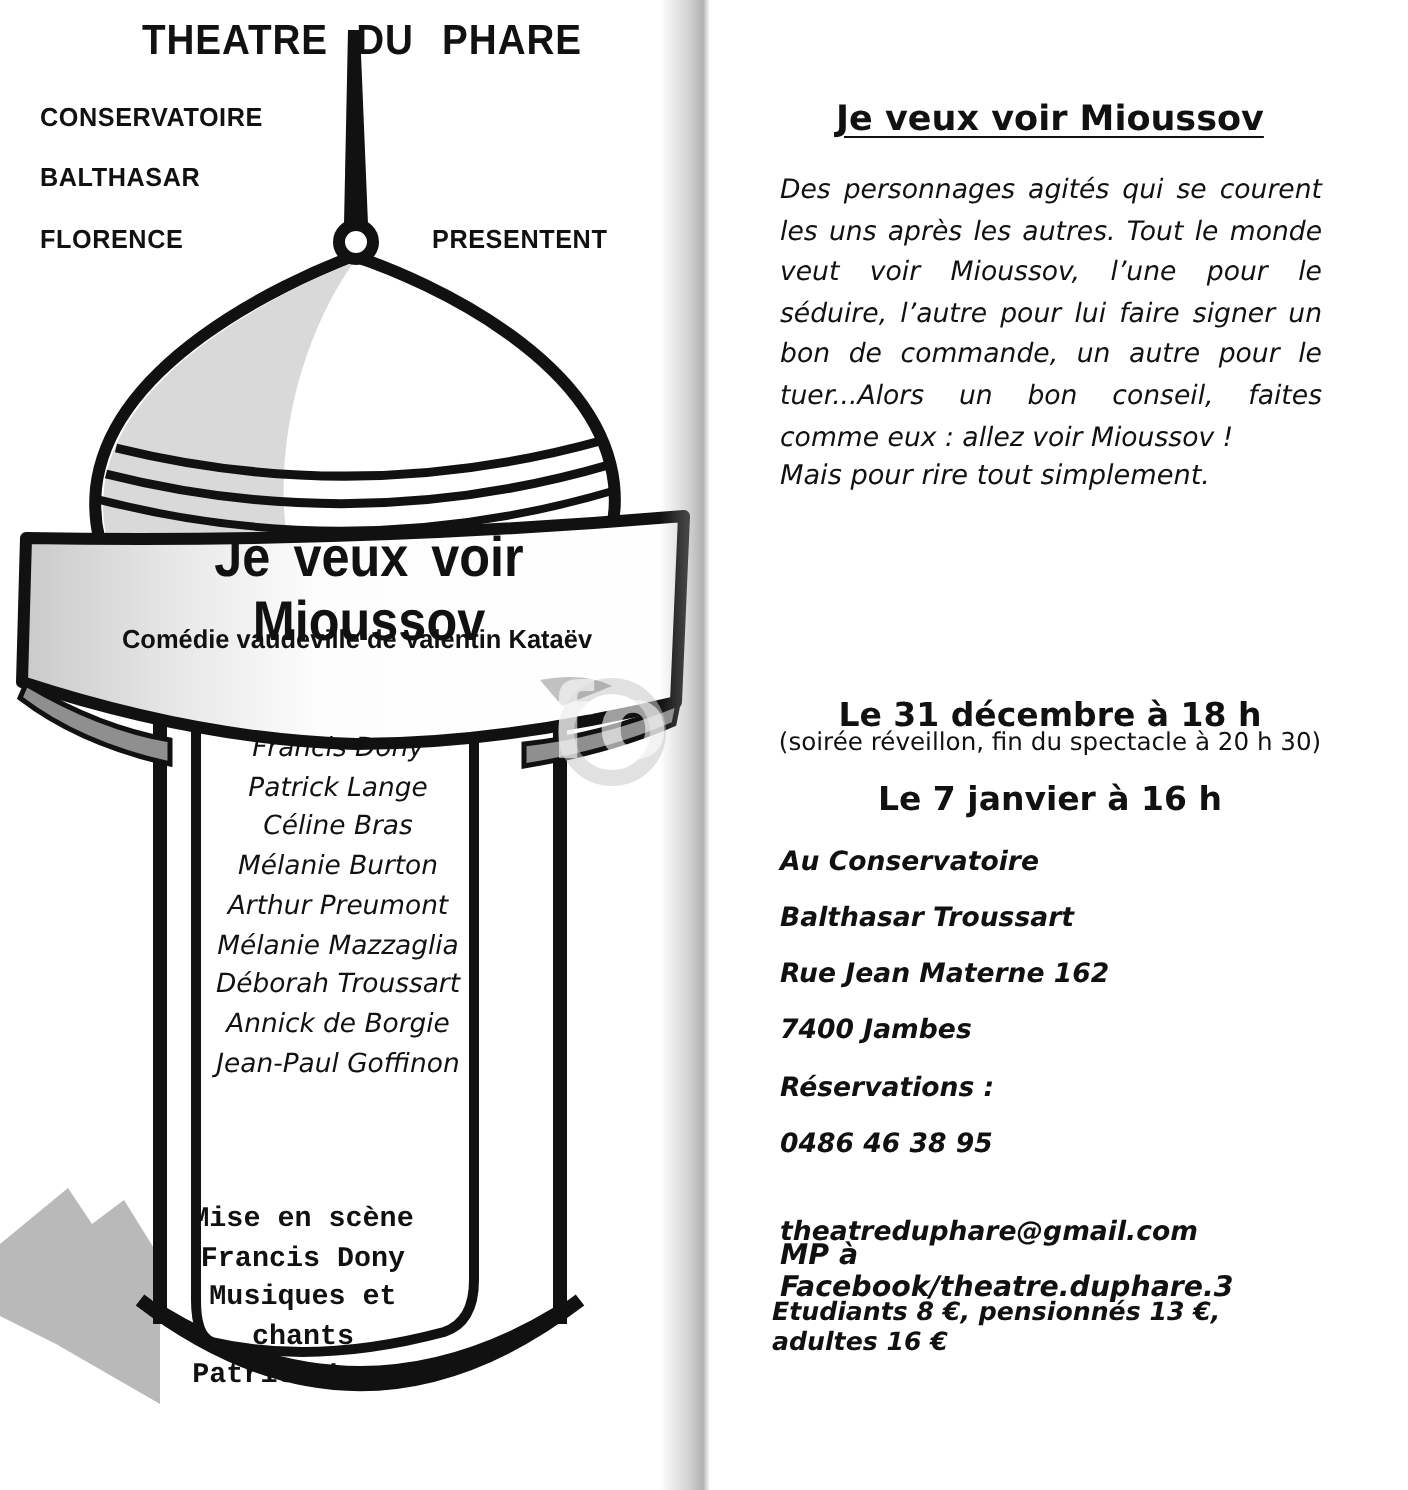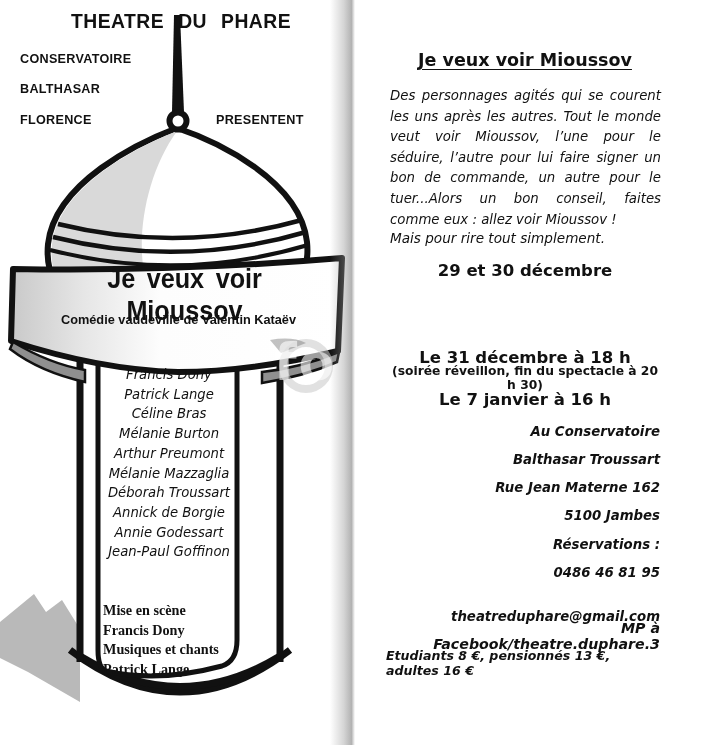--- a/index.html
+++ b/index.html
@@ -12,33 +12,33 @@
     font-family:"Liberation Sans",sans-serif;}
   .presenter{font-weight:bold;font-size:13px;letter-spacing:.3px;
     font-family:"Liberation Sans",sans-serif;transform:scaleX(.97);transform-origin:left;}
   .banner-title{left:32px;top:263px;width:305px;text-align:center;font-weight:bold;
     font-size:28px;word-spacing:5px;transform:scaleX(.9);
     font-family:"Liberation Sans",sans-serif;}
   .banner-subtitle{left:36px;top:312px;width:285px;text-align:center;font-weight:bold;
     font-size:13px;transform:scaleX(.98);font-family:"Liberation Sans",sans-serif;}
   .cast{left:99px;top:365px;width:140px;text-align:center;font-style:italic;
     font-size:13.2px;line-height:19.7px;}
-  .crew{left:103px;top:601px;width:143px;text-align:left;font-weight:bold;
-    font-size:14.2px;line-height:19.6px;font-family:Liberation Serif, serif;}
+  .crew{left:80px;top:601px;width:143px;text-align:center;font-weight:bold;
+    font-size:14.2px;line-height:19.6px;font-family:Liberation Mono, monospace;}
   .cast span,.crew span{display:block;}
   .watermark{left:274px;top:332px;font-size:52px;font-weight:bold;
     color:rgba(255,255,255,.6);letter-spacing:2px;}
   .rp-heading{left:390px;top:50px;width:270px;text-align:center;font-weight:bold;
     font-size:17.5px;text-decoration:underline;text-underline-offset:3px;}
   .rp-para{left:390px;top:86px;width:271px;font-style:italic;font-size:13.3px;
     line-height:20.6px;text-align:justify;}
   .rp-tagline{left:390px;top:230px;width:271px;font-style:italic;font-size:13.6px;}
   .rp-date{left:390px;width:270px;text-align:center;font-weight:bold;font-size:16.5px;}
-  .rp-note{left:386px;top:364px;width:278px;text-align:center;font-weight:bold;font-size:12.3px;}
-  .rp-venue{left:390px;width:270px;text-align:right;font-weight:bold;font-style:italic;
+  .rp-note{left:386px;top:364px;width:278px;text-align:center;font-weight:normal;font-size:12.3px;}
+  .rp-venue{left:390px;width:270px;text-align:left;font-weight:bold;font-style:italic;
     font-size:13.3px;}
   .rp-small{left:386px;width:278px;font-weight:bold;font-style:italic;
     font-size:12.6px;}
   
   .edge{left:330px;top:0;width:25px;height:745px;
     background:linear-gradient(to right,rgba(170,170,170,0) 0%,rgba(150,150,150,.40) 55%,
       rgba(115,115,115,.55) 86%,rgba(255,255,255,1) 100%);}
 </style>
 </head>
 <body>
@@ -100,45 +100,43 @@
 
   <div class="abs cast">
     <span>Francis Dony</span>
     <span>Patrick Lange</span>
     <span>Céline Bras</span>
     <span>Mélanie Burton</span>
     <span>Arthur Preumont</span>
     <span>Mélanie Mazzaglia</span>
     <span>Déborah Troussart</span>
     <span>Annick de Borgie</span>
-    <span>Annie Godessart</span>
     <span>Jean-Paul Goffinon</span>
   </div>
 
   <div class="abs crew">
     <span>Mise en scène</span>
     <span>Francis Dony</span>
     <span>Musiques et chants</span>
     <span>Patrick Lange</span>
   </div>
 
   <div class="abs edge"></div>
 
   <div class="abs rp-heading">Je veux voir Mioussov</div>
   <div class="abs rp-para">Des personnages agités qui se courent les uns après les autres. Tout le monde veut voir Mioussov, l’une pour le séduire, l’autre pour lui faire signer un bon de commande, un autre pour le tuer...Alors un bon conseil, faites comme eux : allez voir Mioussov !</div>
   <div class="abs rp-tagline">Mais pour rire tout simplement.</div>
 
-  <div class="abs rp-date" style="top:261px">29 et 30 décembre</div>
   <div class="abs rp-date" style="top:348px">Le 31 décembre à 18 h</div>
   <div class="abs rp-note">(soirée réveillon, fin du spectacle à 20 h 30)</div>
   <div class="abs rp-date" style="top:390px">Le 7 janvier à 16 h</div>
 
   <div class="abs rp-venue" style="top:424px">Au Conservatoire</div>
   <div class="abs rp-venue" style="top:452px">Balthasar Troussart</div>
   <div class="abs rp-venue" style="top:480px">Rue Jean Materne 162</div>
-  <div class="abs rp-venue" style="top:508px">5100 Jambes</div>
+  <div class="abs rp-venue" style="top:508px">7400 Jambes</div>
   <div class="abs rp-venue" style="top:537px">Réservations :</div>
-  <div class="abs rp-venue" style="top:565px">0486 46 81 95</div>
+  <div class="abs rp-venue" style="top:565px">0486 46 38 95</div>
   <div class="abs rp-venue" style="top:609px">theatreduphare@gmail.com</div>
   <div class="abs rp-venue" style="top:620px;font-size:14.2px">MP à Facebook/theatre.duphare.3</div>
   <div class="abs rp-small" style="top:648px">Etudiants 8 €, pensionnés 13 €, adultes 16 €</div>
 
 </div>
 
 </body></html>

